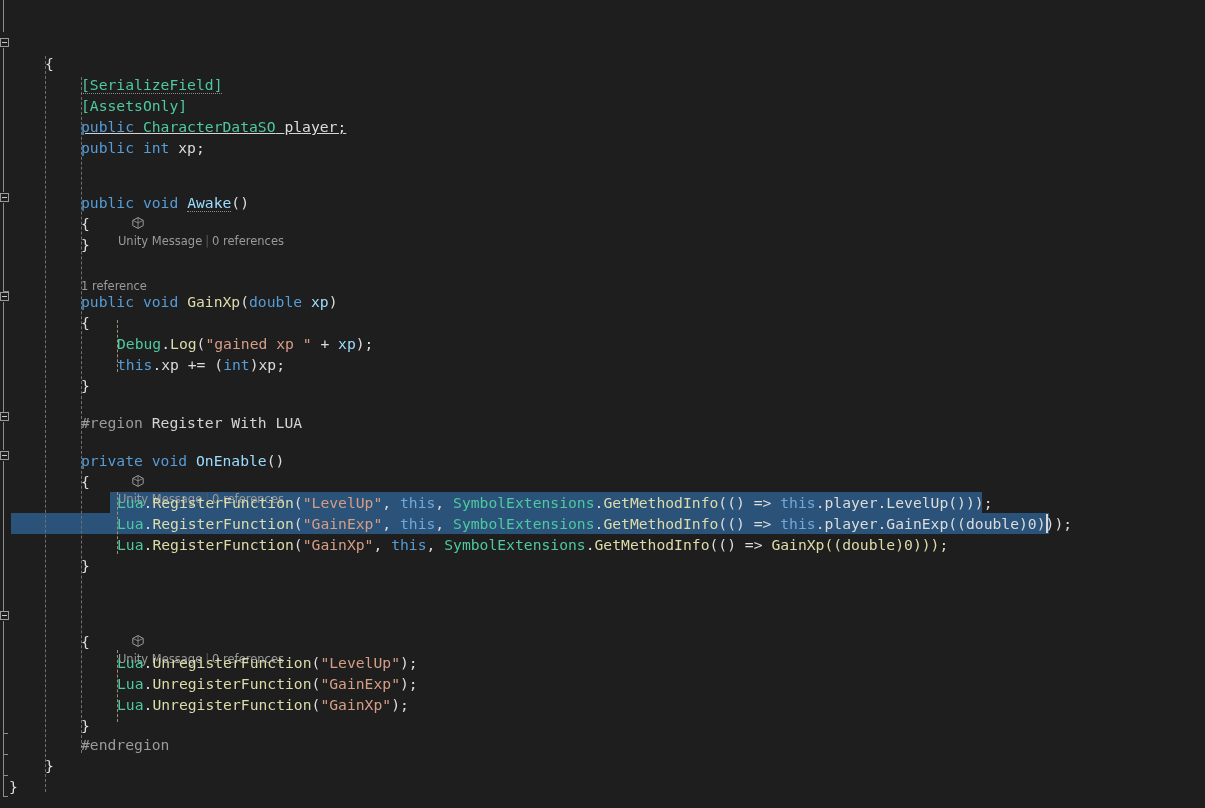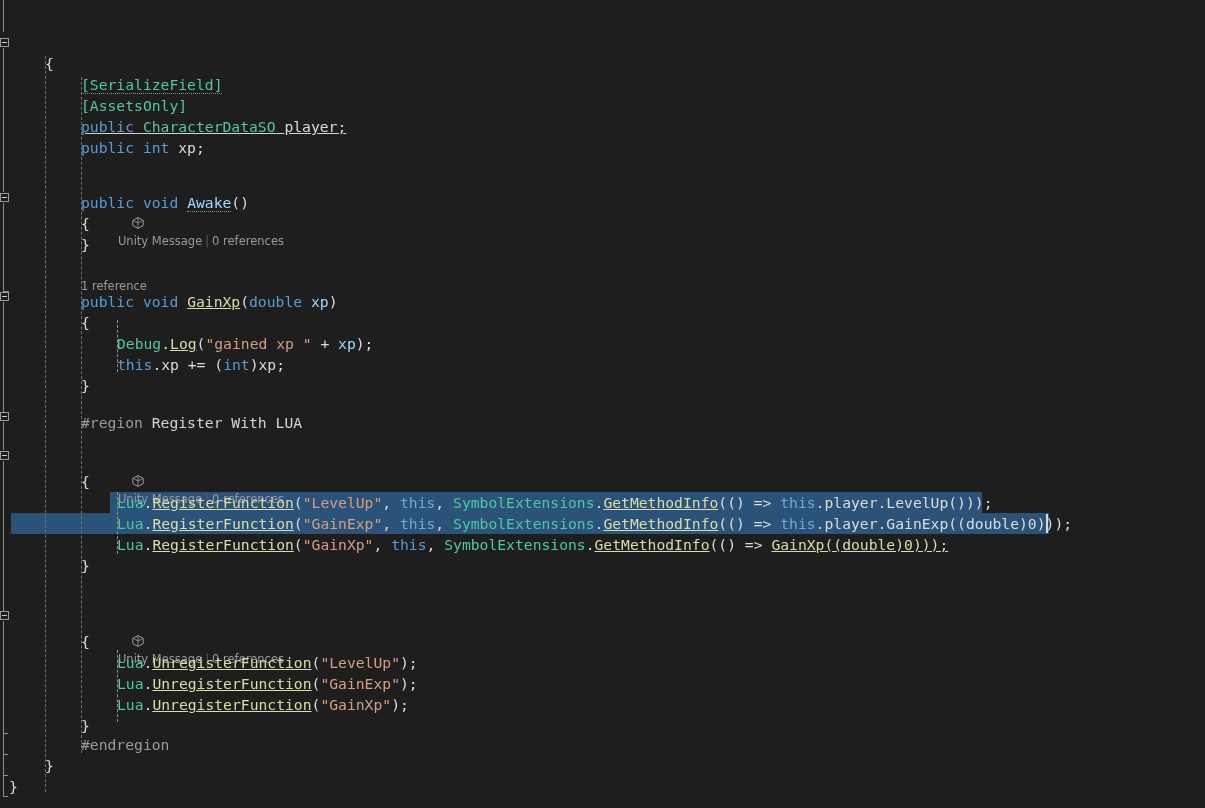--- a/index.html
+++ b/index.html
@@ -116,21 +116,21 @@
     width: 12px;
     height: 12px;
     position: relative;
     top: 2px;
     margin-right: 3px;
   }
 
   
   .kw    { color: #569cd6; }   
   .type  { color: #4ec9a0; }   
-  .meth  { color: #dcdcaa; text-decoration: underline; }   
+  .meth  { color: #dcdcaa; }   
   .str   { color: #d69d85; }   
   .plain { color: #dcdcdc; }
   .punct { color: #dcdcdc; }
   .attr  { color: #4ec9a0; }
   .ident { color: #9cdcfe; }
   .preproc { color: #9b9b9b; }
   .region-text { color: #d4d4d4; }
   .sugg {
     border-bottom: 1px dotted #8a8a8a;
   }
@@ -227,20 +227,21 @@
 
     <div class="codelens" style="top:436px; left:81px;">
       <span class="unity-glyph">
         <svg width="12" height="12" viewBox="0 0 12 12">
           <polygon points="6,0.6 11.2,3.4 11.2,8.6 6,11.4 0.8,8.6 0.8,3.4" fill="none" stroke="#9a9a9a" stroke-width="1"></polygon>
           <path d="M6 0.6 L6 5.9 M6 5.9 L11.2 3.4 M6 5.9 L0.8 3.4 M6 5.9 L6 11.4" stroke="#9a9a9a" stroke-width="0.8" fill="none"></path>
         </svg>
       </span><span>Unity Message</span><span class="sep">|</span><span>0 references</span>
     </div>
 
+    <div class="line" style="top:450px; left:81px;"><span class="kw">private</span> <span class="kw">void</span> <span class="ident">OnEnable</span><span class="punct">()</span></div>
 
     <div class="line" style="top:471px; left:81px;"><span class="punct">{</span></div>
 
     <div class="line in-sel" style="top:492px; left:117px;"><span class="type">Lua</span><span class="punct">.</span><span class="meth">RegisterFunction</span><span class="punct">(</span><span class="str">"LevelUp"</span><span class="punct">, </span><span class="kw">this</span><span class="punct">, </span><span class="type">SymbolExtensions</span><span class="punct">.</span><span class="meth">GetMethodInfo</span><span class="punct">(</span><span class="plain">() =&gt;</span> <span class="kw">this</span><span class="plain">.player.LevelUp()));</span></div>
 
     <div class="line in-sel" style="top:513px; left:117px;"><span class="type">Lua</span><span class="punct">.</span><span class="meth">RegisterFunction</span><span class="punct">(</span><span class="str">"GainExp"</span><span class="punct">, </span><span class="kw">this</span><span class="punct">, </span><span class="type">SymbolExtensions</span><span class="punct">.</span><span class="meth">GetMethodInfo</span><span class="punct">(</span><span class="plain">() =&gt;</span> <span class="kw">this</span><span class="plain">.player.GainExp((double)0)));</span></div>
 
     <div class="caret" style="left:1046px; top:514px;"></div>
 
     <div class="line" style="top:534px; left:117px;"><span class="type">Lua</span><span class="punct">.</span><span class="meth">RegisterFunction</span><span class="punct">(</span><span class="str">"GainXp"</span><span class="punct">, </span><span class="kw">this</span><span class="punct">, </span><span class="type">SymbolExtensions</span><span class="punct">.</span><span class="meth">GetMethodInfo</span><span class="punct">(</span><span class="plain">() =&gt;</span> <span class="meth">GainXp((double)0)));</span></div>

